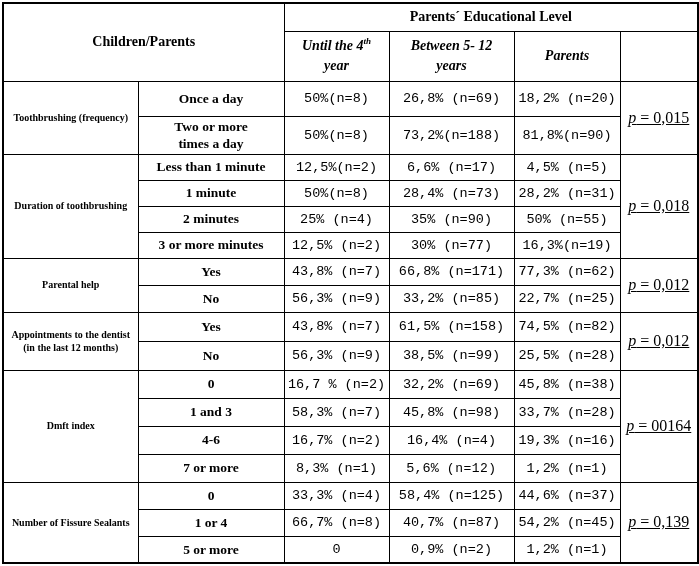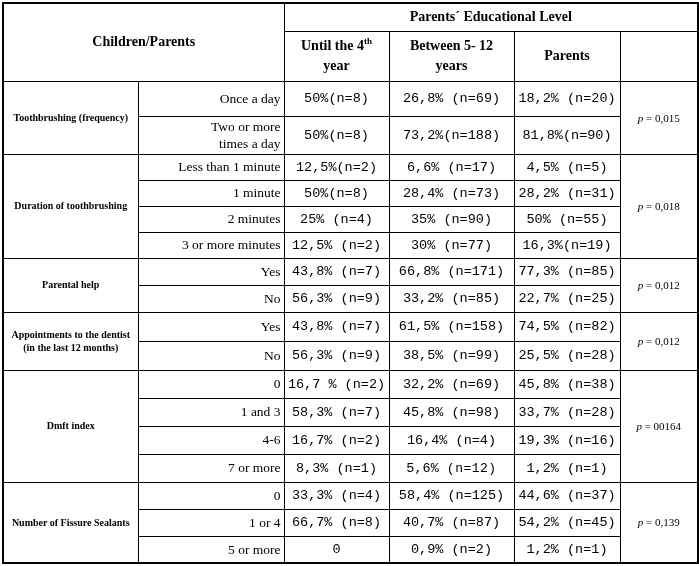--- a/index.html
+++ b/index.html
@@ -44,47 +44,47 @@
   .cat {
     font-weight: bold;
     font-size: 10px;
     line-height: 1.35;
     margin-top: 48px;
   }
   .cat.loose { line-height: 2.1; }
   .cat.mid   { line-height: 1.6; }
   
   .lbl {
-    font-weight: normal;
+    font-weight: bold;
     font-size: 13.5px;
     line-height: 1.3;
-    text-align: right;
   }
   .narrow {
     display: inline-block;
     max-width: 94px;
   }
   
   .val {
     font-size: 13.5px;
     font-weight: normal;
     font-family: Liberation Mono, monospace;
   }
   .val .big {
     font-size: 13px;
     letter-spacing: 0.5px;
   }
   
   .pcell {
-    font-size: 11px;
+    font-size: 16px;
+    text-decoration: underline;
   }
   .pcell i { font-style: italic; }
   
   tr.rh1 { height: 28px; }
-  tr.rh2 { height: 50px; }
+  tr.rh2 { height: 50px; font-style: italic; }
   tr.rt  { height: 35px; }
   tr.rd  { height: 26px; }
   tr.rp  { height: 27px; }
   tr.ra  { height: 29px; }
   tr.rm  { height: 28px; }
   tr.rf  { height: 27px; }
 </style>
 </head>
 <body>
 
@@ -152,21 +152,21 @@
     <td class="val">12,5% (n=2)</td>
     <td class="val">30% (n=77)</td>
     <td class="val">16,3%(n=19)</td>
   </tr>
 
   <tr class="rp">
     <td class="cat" rowspan="2">Parental help</td>
     <td class="lbl">Yes</td>
     <td class="val">43,8% (n=7)</td>
     <td class="val">66,8% (n=171)</td>
-    <td class="val">77,3% (n=85)</td>
+    <td class="val">77,3% (n=62)</td>
     <td class="pcell" rowspan="2"><i>p</i><span> = 0,012</span></td>
   </tr>
   <tr class="rp">
     <td class="lbl">No</td>
     <td class="val">56,3% (n=9)</td>
     <td class="val">33,2% (n=85)</td>
     <td class="val">22,7% (n=25)</td>
   </tr>
 
   <tr class="ra">

